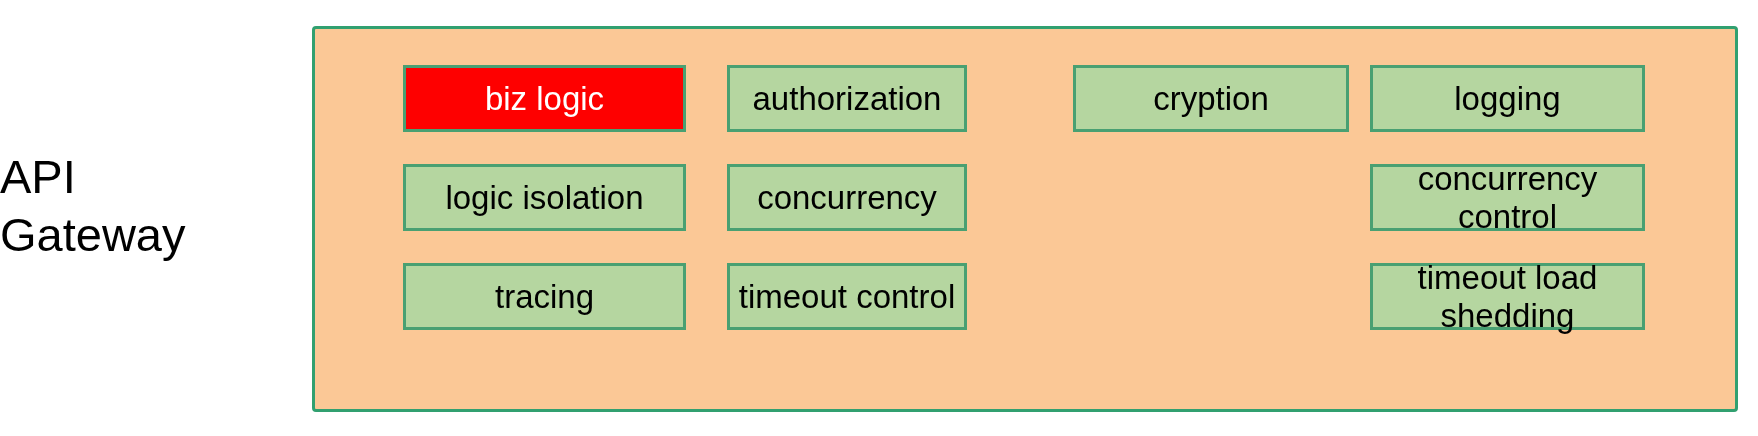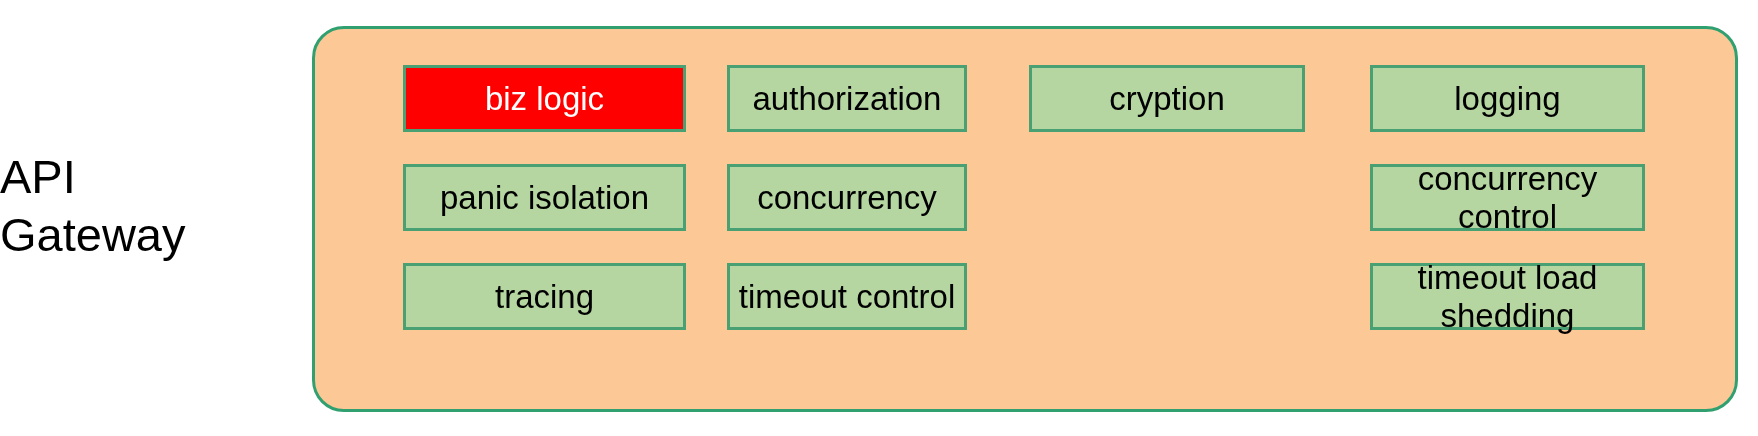--- a/index.html
+++ b/index.html
@@ -37,21 +37,21 @@
   
   #gateway-container {
     position: absolute;
     left: 312px;
     top: 26px;
     width: 1426px;
     height: 386px;
     box-sizing: border-box;
     background: #fbc896;
     border: 3px solid #31a070;
-    border-radius: 32px;
+    border-radius: 4px;
   }
 
   
   #component-grid {
     position: absolute;
     left: 88px;   
     top: 36px;    
     width: 1242px; 
     height: 301px; 
   }
@@ -76,21 +76,21 @@
   }
   .comp-box .label {
     display: block;
     white-space: pre-line;
     padding: 0 6px;
   }
 
   
   .col-0 { left: 0px;   width: 283px; }
   .col-1 { left: 324px; width: 240px; }
-  .col-2 { left: 626px; width: 276px; }
+  .col-2 { left: 670px; width: 276px; }
   .col-3 { left: 967px; width: 275px; }
 
   
   .row-0 { top: 0px;   }
   .row-1 { top: 99px;  }
   .row-2 { top: 198px; }
 </style>
 </head>
 <body>
 
@@ -110,21 +110,21 @@
         <span class="label">authorization</span>
       </div>
       <div class="comp-box row-0 col-2">
         <span class="label">cryption</span>
       </div>
       <div class="comp-box row-0 col-3">
         <span class="label">logging</span>
       </div>
 
       <div class="comp-box row-1 col-0">
-        <span class="label">panic isolation</span>
+        <span class="label">logic isolation</span>
       </div>
       <div class="comp-box row-1 col-1">
         <span class="label">concurrency</span>
       </div>
       <div class="comp-box row-1 col-3">
         <span class="label">concurrency
 control</span>
       </div>
 
       <div class="comp-box row-2 col-0">

